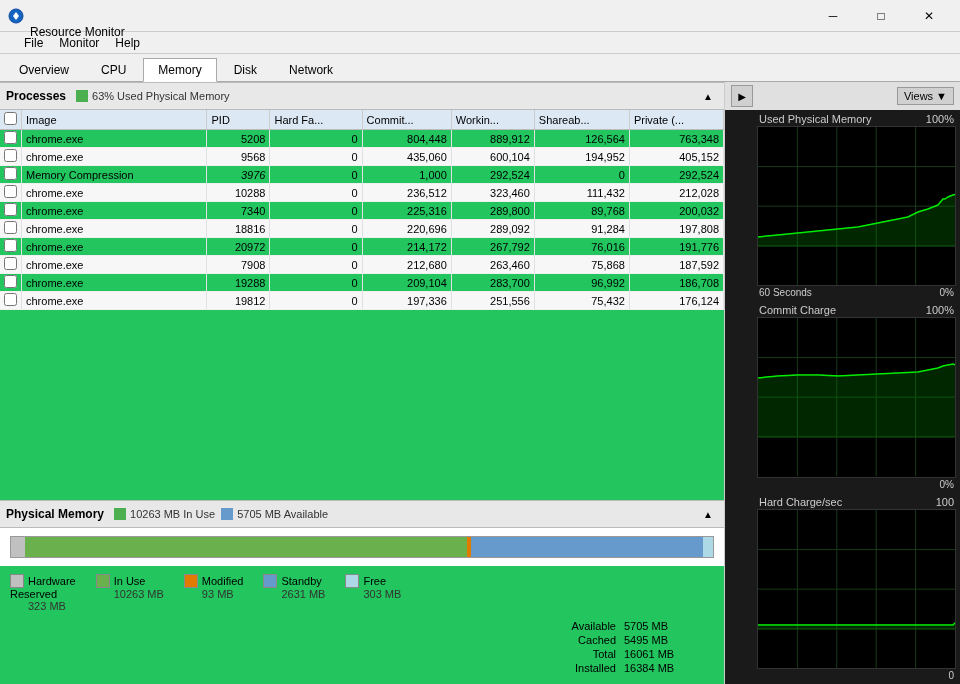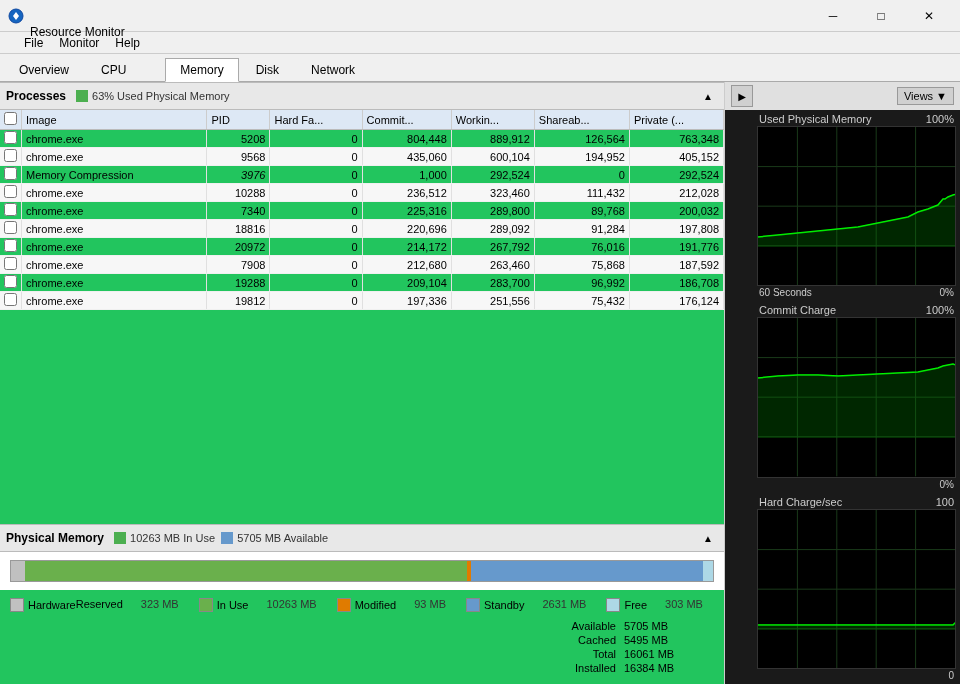--- a/index.html
+++ b/index.html
@@ -79,21 +79,20 @@
       border-bottom: none;
       margin-right: 2px;
       background: #f0f0f0;
     }
     .tab.active {
       background: #fff;
       border-color: #aaa;
       border-bottom: 1px solid #fff;
       margin-bottom: -1px;
       font-weight: 500;
-      margin-left: 22px;
     }
 
     
     .main-content {
       display: flex;
       height: calc(684px - 32px - 22px - 28px);
       background: #22c55e;
     }
 
     
@@ -204,20 +203,21 @@
     .memory-bar-seg-free { background: #add8e6; width: 1.4%; }
 
     .memory-legend {
       display: flex;
       gap: 20px;
       padding: 8px 10px 4px;
       flex-wrap: wrap;
     }
     .legend-item {
       display: flex;
+      flex-direction: column;
       align-items: flex-start;
     }
     .legend-row {
       display: flex;
       align-items: center;
       gap: 4px;
     }
     .legend-color {
       width: 14px;
       height: 14px;

